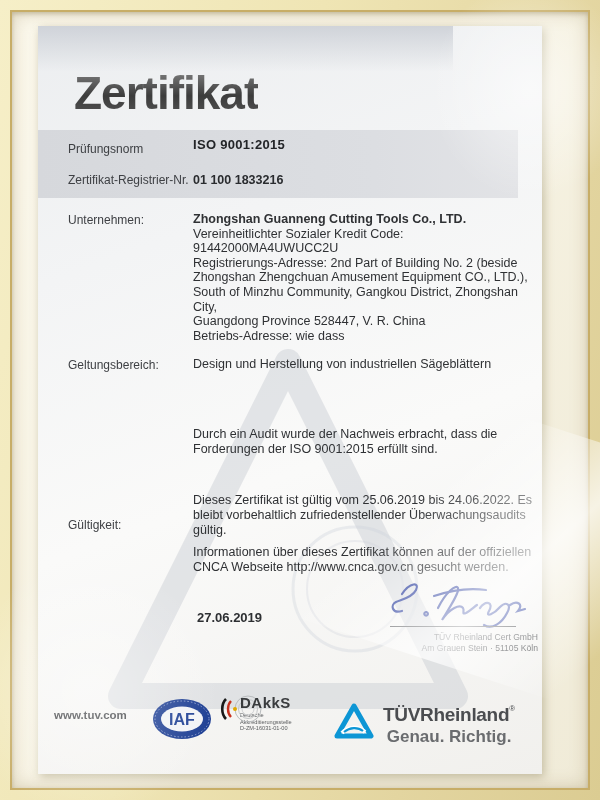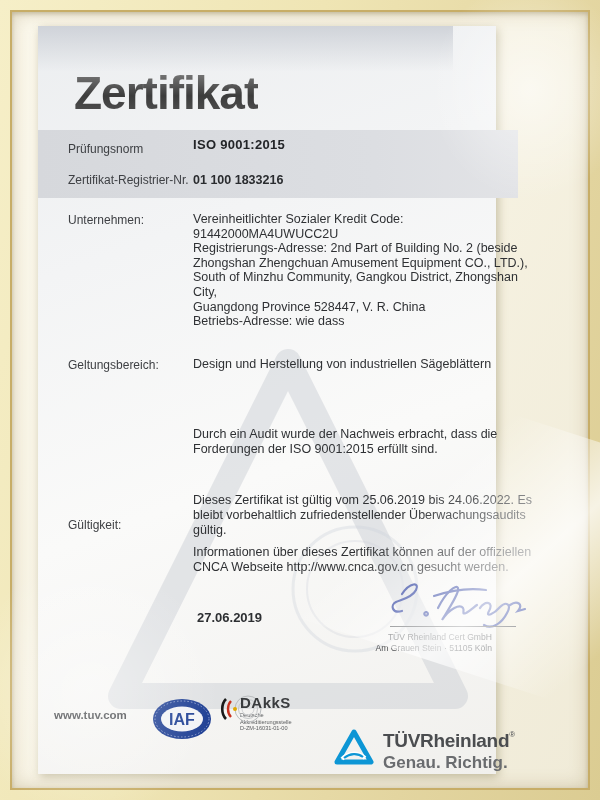--- a/index.html
+++ b/index.html
@@ -7,21 +7,21 @@
     width:600px;height:800px;overflow:hidden;
     font-family:"Liberation Sans","DejaVu Sans",sans-serif;
     background:#ccc;
   }
   
   .photo{position:relative;width:600px;height:800px;
     background:linear-gradient(105deg,#f6efc8 0%,#efe5b4 40%,#e3d5a0 75%,#dbcc92 100%);}
   .frame-inner-line{position:absolute;inset:10px;border:2px solid #c7ad67;
     background:linear-gradient(118deg,#fbf8ec 0%,#f7f3e3 45%,#f0ebd8 100%);
     box-shadow:inset 0 0 18px rgba(130,105,45,.28), inset 0 2px 4px rgba(90,70,20,.25);}
-  .paper{position:absolute;left:38px;top:26px;width:458px;height:748px;
+  .paper{position:absolute;left:38px;top:26px;width:504px;height:748px;
     background:linear-gradient(160deg,#eceef0 0%,#f3f4f5 28%,#fafaf9 58%,#f1f0ed 100%);
     box-shadow:2px 3px 9px rgba(110,95,50,.35);}
   
   .shade-top{position:absolute;left:0;top:0;width:415px;height:46px;
     background:linear-gradient(180deg,rgba(200,204,211,.8),rgba(200,204,211,0));pointer-events:none;}
   
   .band{position:absolute;left:0;top:104px;width:480px;height:68px;
     background:linear-gradient(90deg,#d6d8dc 0%,#dcdee2 70%,#e2e3e6 100%);}
   
   .watermark, .sealghost{position:absolute;pointer-events:none;}
@@ -52,21 +52,21 @@
   .sigline{position:absolute;left:352px;top:600px;width:126px;border-bottom:1px solid #55575a;}
   .sig{position:absolute;left:348px;top:552px;}
   .issuer{position:absolute;right:4px;top:606px;text-align:right;font-size:8.6px;line-height:10.5px;color:#515356;}
 
   
   .website{position:absolute;left:16px;top:683px;font-size:11.5px;font-weight:bold;color:#3c3e41;}
   .iaf{position:absolute;left:113px;top:670px;}
   .dakks{position:absolute;left:176px;top:668px;width:110px;}
   .dakks-name{font-size:15px;font-weight:bold;color:#3a3c3e;letter-spacing:.5px;}
   .dakks-sub{font-size:5.6px;line-height:6.6px;color:#5a5c5e;margin-left:26px;margin-top:1px;}
-  .brand{position:absolute;left:296px;top:702px;display:flex;align-items:flex-start;}
+  .brand{position:absolute;left:296px;top:676px;display:flex;align-items:flex-start;text-align:center;}
   .brand-txt{margin-left:9px;margin-top:2px;}
   .brand-name{font-size:19px;font-weight:bold;color:#4b4d50;letter-spacing:-.3px;}
   .brand-reg{font-size:8px;vertical-align:top;color:#4b4d50;}
   .brand-tag{font-size:17px;font-weight:bold;color:#6a6c6f;margin-top:1px;}
 </style>
 </head>
 <body>
 
 <div class="photo">
   <div class="frame-inner-line"></div>
@@ -86,20 +86,21 @@
     <div class="title">Zertifikat</div>
 
     <div class="lbl" style="top:116px">Prüfungsnorm</div>
     <div class="val iso" style="top:111px">ISO 9001:2015</div>
 
     <div class="lbl" style="top:147px">Zertifikat-Registrier-Nr.</div>
     <div class="val reg" style="top:147px">01 100 1833216</div>
 
     <div class="lbl" style="top:187px">Unternehmen:</div>
     <div class="val block" style="top:186px;width:335px">
+      <div class="bold">Zhongshan Guanneng Cutting Tools Co., LTD.</div>
       <div>Vereinheitlichter Sozialer Kredit Code: 91442000MA4UWUCC2U</div>
       <div>Registrierungs-Adresse: 2nd Part of Building No. 2 (beside</div>
       <div>Zhongshan Zhengchuan Amusement Equipment CO., LTD.),</div>
       <div>South of Minzhu Community, Gangkou District, Zhongshan City,</div>
       <div>Guangdong Province 528447, V. R. China</div>
       <div>Betriebs-Adresse: wie dass</div>
     </div>
 
     <div class="lbl" style="top:332px">Geltungsbereich:</div>
     <div class="para" style="top:331px;width:350px">Design und Herstellung von industriellen Sägeblättern</div>

